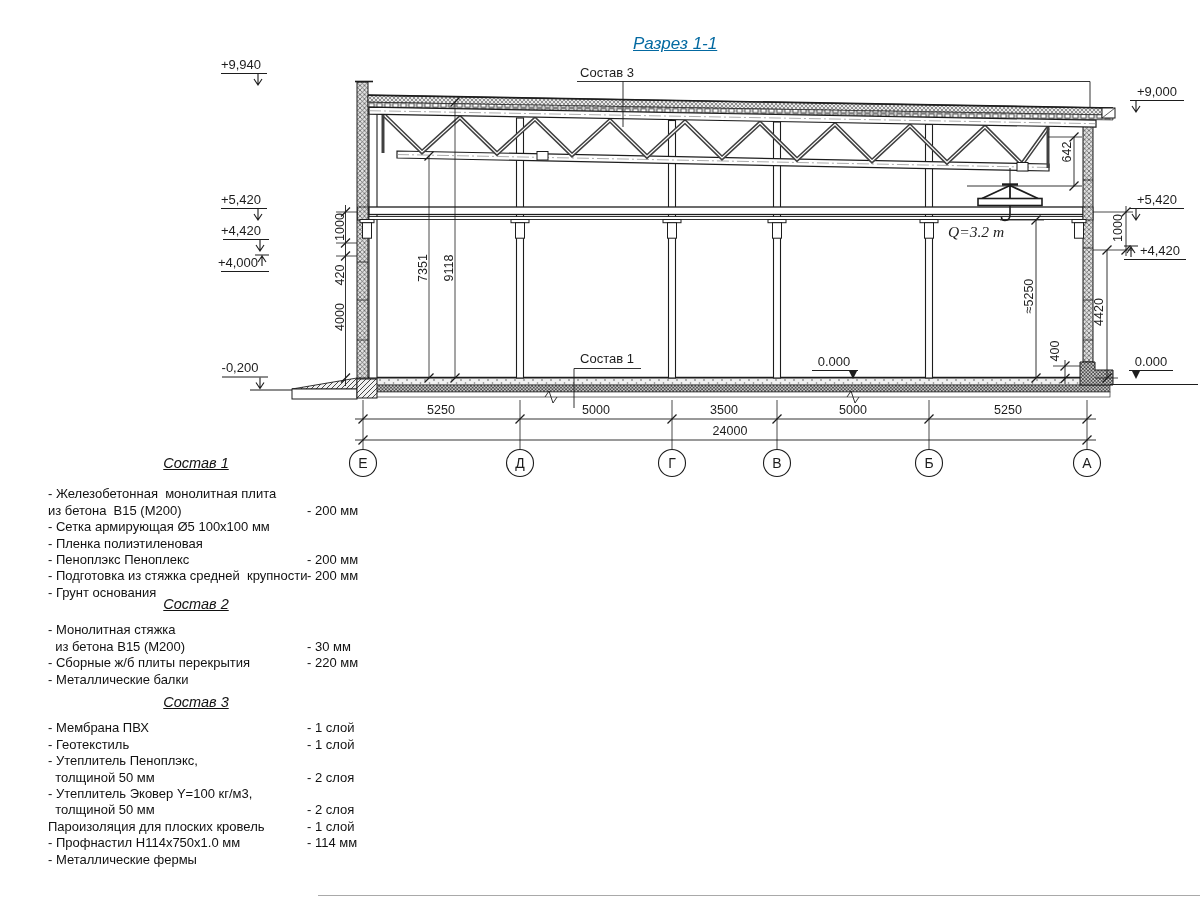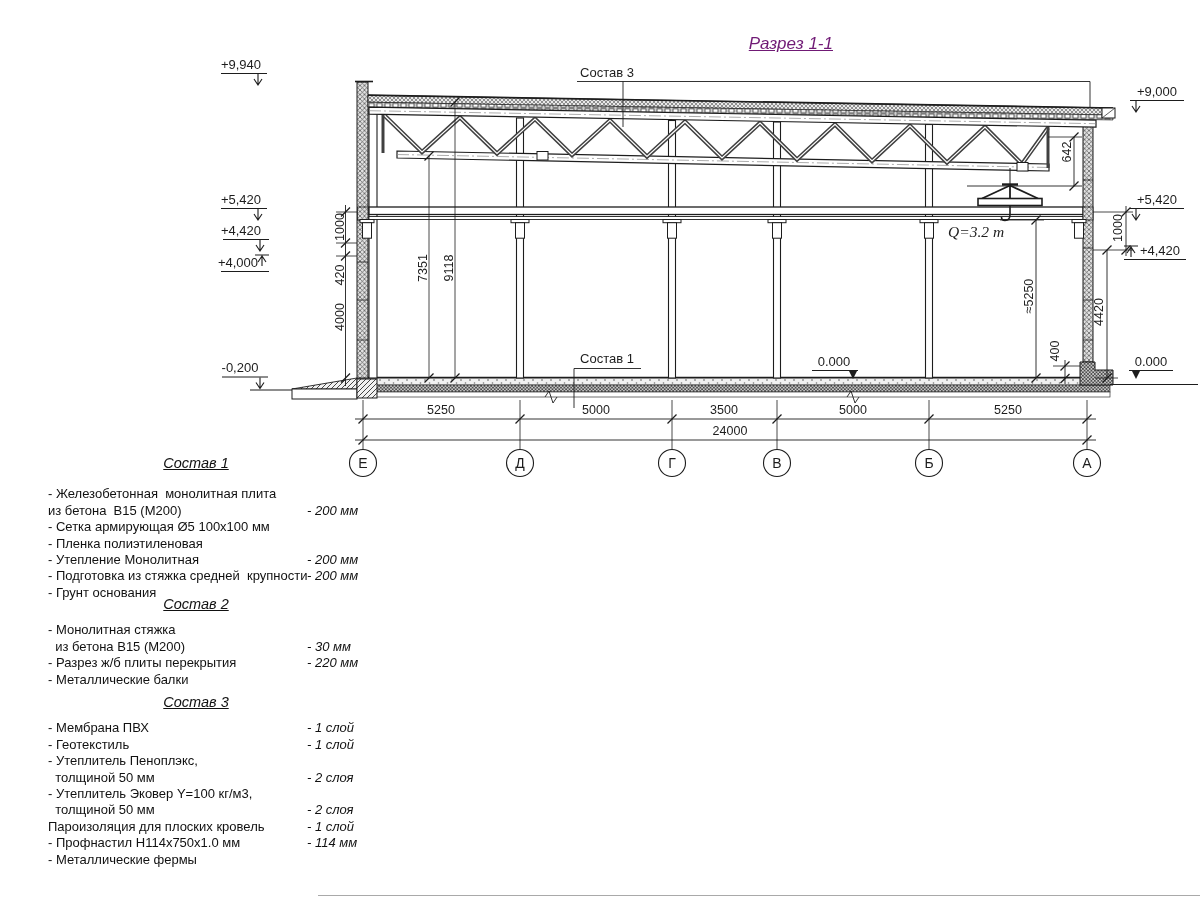--- a/index.html
+++ b/index.html
@@ -4,28 +4,28 @@
 <style>
   html,body{margin:0;padding:0;background:#fff;}
   #page{position:relative;width:1200px;height:900px;background:#ffffff;overflow:hidden;
         font-family:"Liberation Sans",sans-serif;color:#111;}
   #drawing{position:absolute;left:0;top:0;}
   .dimtxt{font-family:"Liberation Sans",sans-serif;font-size:12.5px;fill:#1d1d1d;}
   .axtxt{font-family:"Liberation Sans",sans-serif;font-size:14px;fill:#1d1d1d;}
   .eltxt{font-family:"Liberation Sans",sans-serif;font-size:13px;fill:#1d1d1d;}
   .catxt{font-family:"Liberation Sans",sans-serif;font-size:13px;fill:#1d1d1d;}
   .qtxt{font-family:"Liberation Serif",serif;font-style:italic;font-size:15.5px;fill:#1d1d1d;}
-  #main-title{position:absolute;left:633px;top:34px;width:200px;text-align:right;
-      font-size:17px;font-style:italic;text-decoration:underline;color:#701a75;}
+  #main-title{position:absolute;left:633px;top:34px;width:200px;text-align:left;
+      font-size:17px;font-style:italic;text-decoration:underline;color:#0369a1;}
   .comp{position:absolute;left:48px;width:332px;font-size:13px;line-height:16.4px;color:#111;}
   .comp .hd{width:296px;text-align:center;font-size:14.5px;font-style:italic;
       text-decoration:underline;margin-bottom:10px;}
   .comp.first .hd{margin-bottom:15px;}
   .r{position:relative;white-space:pre;}
-  .r .v{position:absolute;left:259px;top:0;white-space:pre;font-style:italic;}
+  .r .v{position:absolute;left:259px;top:0;white-space:pre;}
   #page-bottom-line{position:absolute;left:318px;top:895px;width:882px;height:0;
       border-top:1px solid #a9a9a9;}
 </style>
 </head>
 <body>
 
 <div id="page">
 
 <div id="main-title">Разрез 1-1</div>
 
@@ -330,30 +330,30 @@
     <text class="axtxt" text-anchor="middle" x="1087" y="468">А</text>
   </g>
 </svg>
 
 <div class="comp first" style="top:455px">
   <div class="hd">Состав 1</div>
   <div class="r"><span class="t">- Железобетонная  монолитная плита</span><span class="v"></span></div>
   <div class="r"><span class="t">из бетона  В15 (М200)</span><span class="v">- 200 мм</span></div>
   <div class="r"><span class="t">- Сетка армирующая Ø5 100х100 мм</span><span class="v"></span></div>
   <div class="r"><span class="t">- Пленка полиэтиленовая</span><span class="v"></span></div>
-  <div class="r"><span class="t">- Утепление Монолитная</span><span class="v">- 200 мм</span></div>
+  <div class="r"><span class="t">- Пеноплэкс Пеноплекс</span><span class="v">- 200 мм</span></div>
   <div class="r"><span class="t">- Подготовка из стяжка средней  крупности</span><span class="v">- 200 мм</span></div>
   <div class="r"><span class="t">- Грунт основания</span><span class="v"></span></div>
 </div>
 
 <div class="comp" style="top:596px">
   <div class="hd">Состав 2</div>
   <div class="r"><span class="t">- Монолитная стяжка</span><span class="v"></span></div>
   <div class="r"><span class="t">  из бетона В15 (М200)</span><span class="v">- 30 мм</span></div>
-  <div class="r"><span class="t">- Разрез ж/б плиты перекрытия</span><span class="v">- 220 мм</span></div>
+  <div class="r"><span class="t">- Сборные ж/б плиты перекрытия</span><span class="v">- 220 мм</span></div>
   <div class="r"><span class="t">- Металлические балки</span><span class="v"></span></div>
 </div>
 
 <div class="comp" style="top:694px">
   <div class="hd">Состав 3</div>
   <div class="r"><span class="t">- Мембрана ПВХ</span><span class="v">- 1 слой</span></div>
   <div class="r"><span class="t">- Геотекстиль</span><span class="v">- 1 слой</span></div>
   <div class="r"><span class="t">- Утеплитель Пеноплэкс,</span><span class="v"></span></div>
   <div class="r"><span class="t">  толщиной 50 мм</span><span class="v">- 2 слоя</span></div>
   <div class="r"><span class="t">- Утеплитель Эковер Y=100 кг/м3,</span><span class="v"></span></div>

